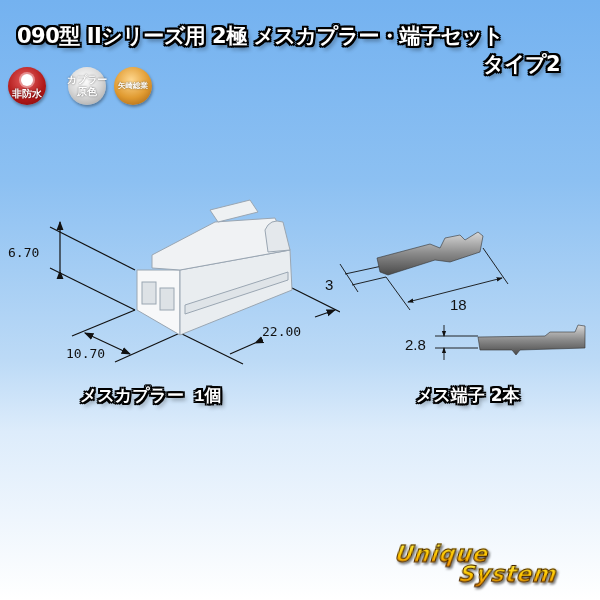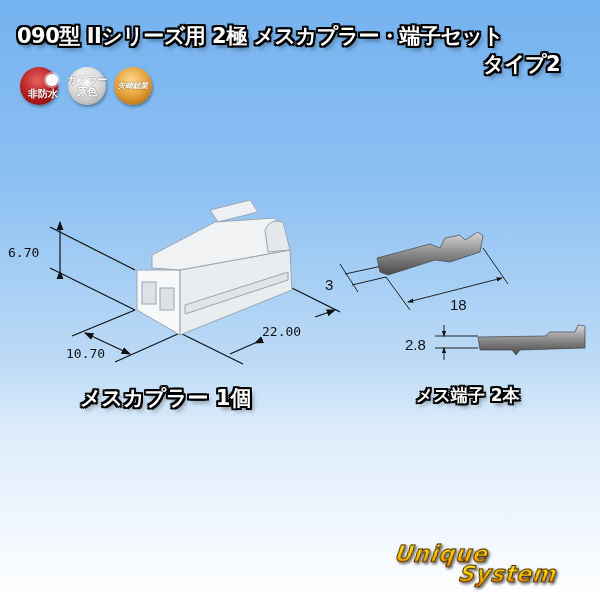--- a/index.html
+++ b/index.html
@@ -19,29 +19,29 @@
   #title-line1 { position: absolute; left: 17px; top: 22px; font-size: 21px; letter-spacing: -0.5px; }
   #title-line2 { position: absolute; right: 40px; top: 50px; font-size: 21px; letter-spacing: -0.5px; margin-left: 16px; }
 
   .badge {
     position: absolute; top: 67px; width: 38px; height: 38px; border-radius: 50%;
     display: flex; flex-direction: column; align-items: center; justify-content: center;
     box-shadow: 1px 2px 3px rgba(0,0,0,0.35);
   }
   .badge .txt { font-size: 10px; font-weight: bold; color: #fff; line-height: 12px;
     text-shadow: 0 0 2px rgba(0,0,0,0.6); white-space: nowrap; }
-  #badge-waterproof { left: 20px; background: radial-gradient(circle at 45% 35%, #e86060 0%, #b01818 60%, #7a0808 100%); align-items: flex-end; }
+  #badge-waterproof { left: 8px; background: radial-gradient(circle at 45% 35%, #e86060 0%, #b01818 60%, #7a0808 100%); }
   #badge-waterproof .sun { width: 12px; height: 12px; border-radius: 50%; background: #fff;
     box-shadow: 0 0 0 2px rgba(255,255,255,0.4); margin-top: 2px; margin-bottom: 2px; }
   #badge-color { left: 68px; background: radial-gradient(circle at 45% 35%, #ffffff 0%, #d8d8d8 50%, #9a9a9a 100%); }
   #badge-color .txt { font-size: 10px; }
-  #badge-maker { left: 114px; background: radial-gradient(circle at 45% 35%, #ffd890 0%, #e09a30 55%, #9a5a10 100%); font-style: italic; }
+  #badge-maker { left: 114px; background: radial-gradient(circle at 45% 35%, #ffd890 0%, #e09a30 55%, #9a5a10 100%); }
   #badge-maker .txt { font-size: 7.5px; }
 
-  #label-coupler { position: absolute; left: 80px; top: 384px; font-size: 21px; }
+  #label-coupler { position: absolute; left: 80px; top: 384px; font-size: 17px; font-family: Liberation Mono, monospace; }
   #label-terminal { position: absolute; left: 416px; top: 384px; font-size: 17px; }
 
   #logo { position: absolute; left: 390px; top: 542px; width: 210px; height: 50px; }
   .logo-word {
     position: absolute; font-family: "DejaVu Sans", sans-serif; font-weight: bold; font-style: italic;
     font-size: 22px; letter-spacing: 1px;
     background: linear-gradient(to bottom, #fff14a 0%, #ffc800 50%, #f08a00 100%);
     -webkit-background-clip: text; background-clip: text; color: transparent;
     -webkit-text-stroke: 1px #3a1a00;
     filter: drop-shadow(2px 2px 1px rgba(0,0,0,0.5));

